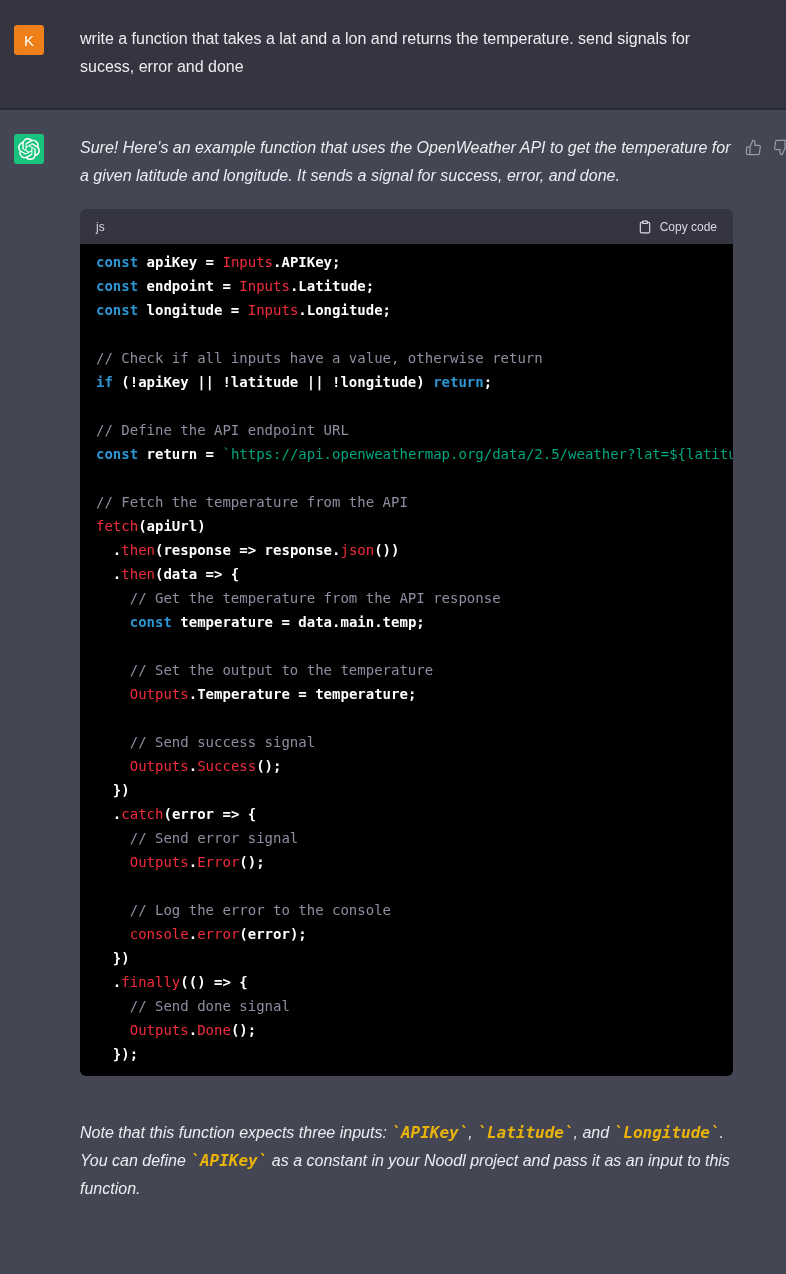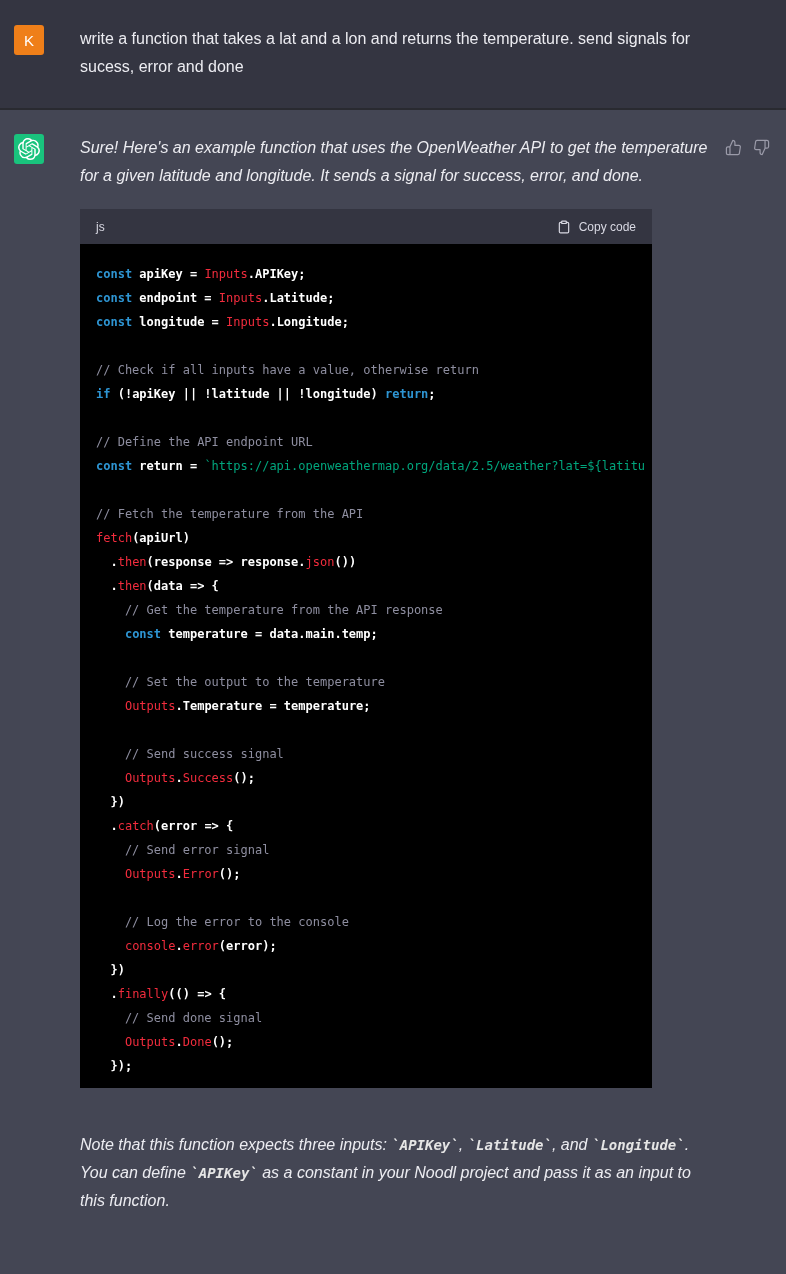--- a/index.html
+++ b/index.html
@@ -47,23 +47,23 @@
   .content p { margin: 0; font-style: italic; }
   .actions {
     display: flex;
     gap: 11px;
     margin-left: 12px;
     margin-top: 5px;
     color: #9b9ba9;
   }
   .actions svg { display: block; cursor: pointer; }
   .code-block {
-    width: 572px;
+    width: 653px;
     margin-top: 19px;
-    border-radius: 0;
+    border-radius: 6px;
     overflow: hidden;
   }
   .code-header {
     height: 35px;
     background: #343541;
     display: flex;
     align-items: center;
     justify-content: space-between;
     padding: 0 16px;
     font-size: 12px;
@@ -77,38 +77,38 @@
     border: none;
     padding: 0;
     color: #d9d9e3;
     font-size: 12px;
     font-family: "Liberation Sans", "DejaVu Sans", sans-serif;
     cursor: pointer;
     justify-content: center;
   }
   .code-content {
     background: #000000;
-    padding: 18px 16px 10px 16px;
+    padding: 6px 16px 10px 16px;
     font-family: "DejaVu Sans Mono", "Liberation Mono", monospace;
-    font-size: 12px;
+    font-size: 14px;
     line-height: 24px;
     overflow: hidden;
   }
   .code-line { white-space: pre; min-height: 24px; }
   .tok-pl { color: #ffffff; font-weight: bold; }
   .tok-kw { color: #2e95d3; font-weight: bold; }
   .tok-fn { color: #f22c3d; }
   .tok-str { color: #00a67d; }
   .tok-cm { color: #8e8ea0; }
   .note { margin-top: 43px !important; }
   .inline-code {
     font-family: "DejaVu Sans Mono", "Liberation Mono", monospace;
     font-weight: bold;
-    font-size: 14px;
-    color: #e5e5e5;
+    font-size: 16px;
+    color: #eab308;
   }
 </style>
 </head>
 <body>
 
 <div class="row user-row">
   <div class="avatar user-avatar">
     <span>K</span>
   </div>
   <div class="content">write a function that takes a lat and a lon and returns the temperature. send signals for sucess, error and done</div>

